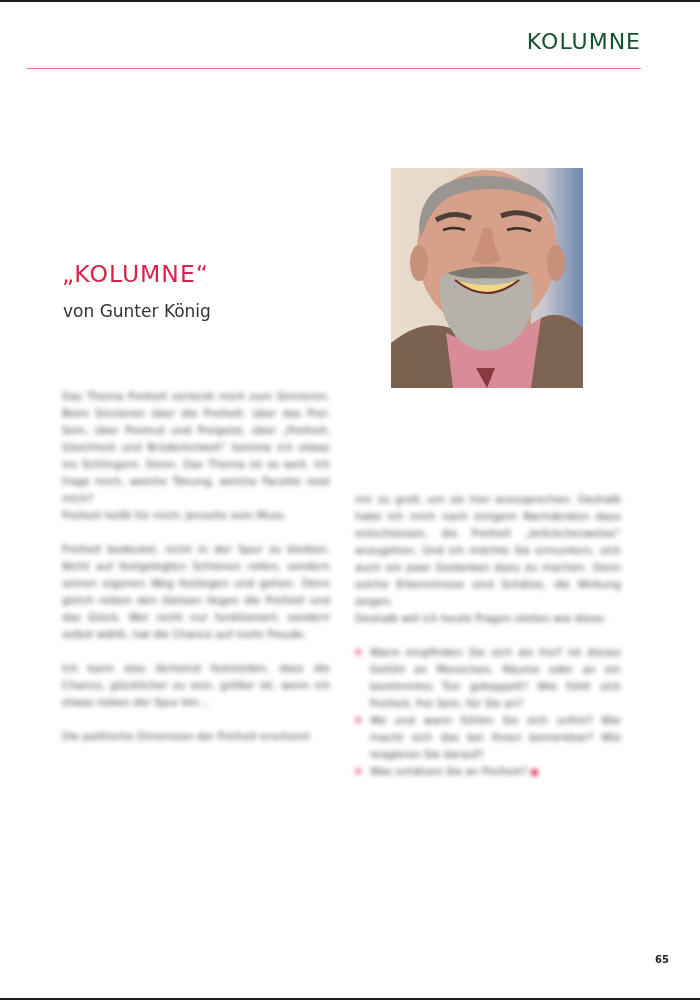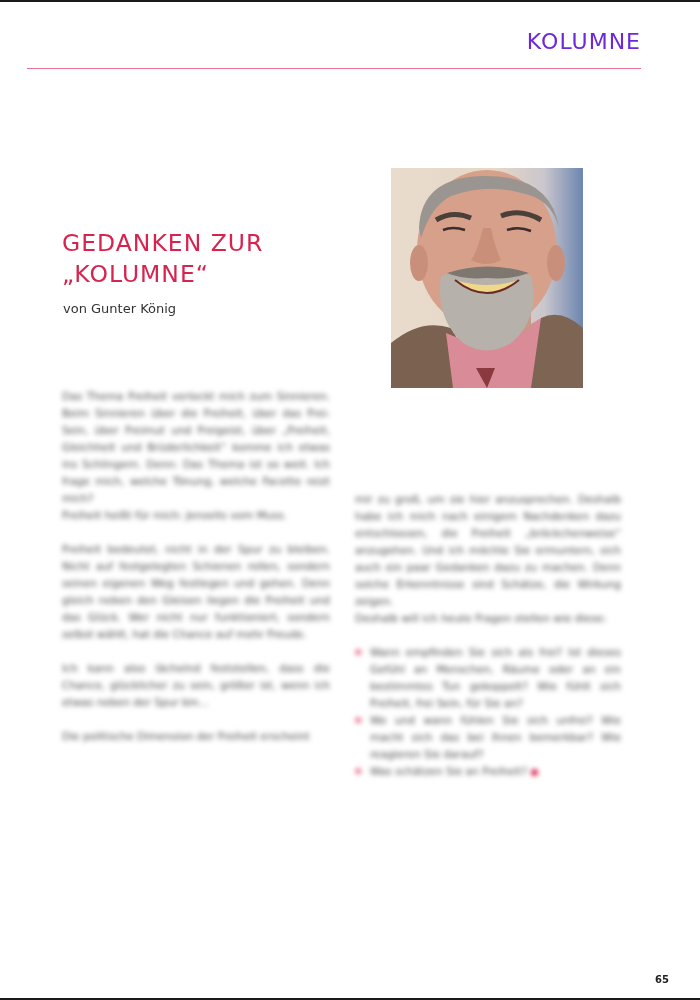--- a/index.html
+++ b/index.html
@@ -7,35 +7,35 @@
     width: 700px; height: 1000px; position: relative; overflow: hidden;
     background: #ffffff;
     font-family: "DejaVu Sans", sans-serif;
     color: #333;
     border-top: 2px solid #1a1a1a;
     border-bottom: 2px solid #1a1a1a;
     box-sizing: border-box;
   }
   .section-label {
     position: absolute; right: 59px; top: 27px;
-    font-size: 22px; letter-spacing: 1px; color: #6d28d9;
+    font-size: 22px; letter-spacing: 1px; color: #14532d;
     font-weight: normal;
   }
   .top-rule {
     position: absolute; left: 27px; top: 66px; width: 614px; height: 0;
     border-top: 1.5px solid #e8728f;
   }
   .title {
     position: absolute; left: 62px; top: 226px;
     font-size: 23.5px; line-height: 31px; color: #d6244f;
     letter-spacing: 1px; margin: 0; font-weight: normal;
   }
   .byline {
     position: absolute; left: 63px; top: 299px;
-    font-size: 13px; color: #333;
+    font-size: 17px; color: #333;
   }
   .photo {
     position: absolute; left: 391px; top: 166px; width: 192px; height: 220px;
     overflow: hidden;
     background: linear-gradient(90deg, #e9dccd 0%, #e6d7c6 55%, #c9c6cd 80%, #6c86b0 100%);
   }
   .photo svg { display:block; }
   .col {
     position: absolute; width: 268px;
     font-size: 10.6px; line-height: 17px; color: #4a4a4a;
@@ -51,31 +51,30 @@
   .qlist li::before {
     content: "■"; position: absolute; left: 0; top: 0; color: #e8728f; font-size: 7px;
   }
   .end-mark {
     display: inline-block; width: 7px; height: 7px; border-radius: 50%;
     background: #d6244f; margin-left: 4px; vertical-align: middle;
   }
   .page-number {
     position: absolute; left: 655px; top: 952px; font-size: 10px; color: #222;
     font-weight: bold;
-    margin-top: 20px;
   }
 </style>
 </head>
 <body>
 
 <div class="section-label">KOLUMNE</div>
 <div class="top-rule"></div>
 
 <h1 class="title">
-  <span>GEDANKEN ZUR</span><br>
+  <br>
   <span>„KOLUMNE“</span>
 </h1>
 <div class="byline">von Gunter König</div>
 
 <div class="photo" title="Portrait of a smiling grey-bearded man wearing a pink shirt and brown jacket">
   <svg width="192" height="220" viewBox="0 0 192 220">
 
     <path d="M0 175 Q30 150 60 160 L96 220 L0 220 Z" fill="#7a6150"></path>
     <path d="M192 160 Q170 140 150 150 L120 220 L192 220 Z" fill="#7e6553"></path>
 

